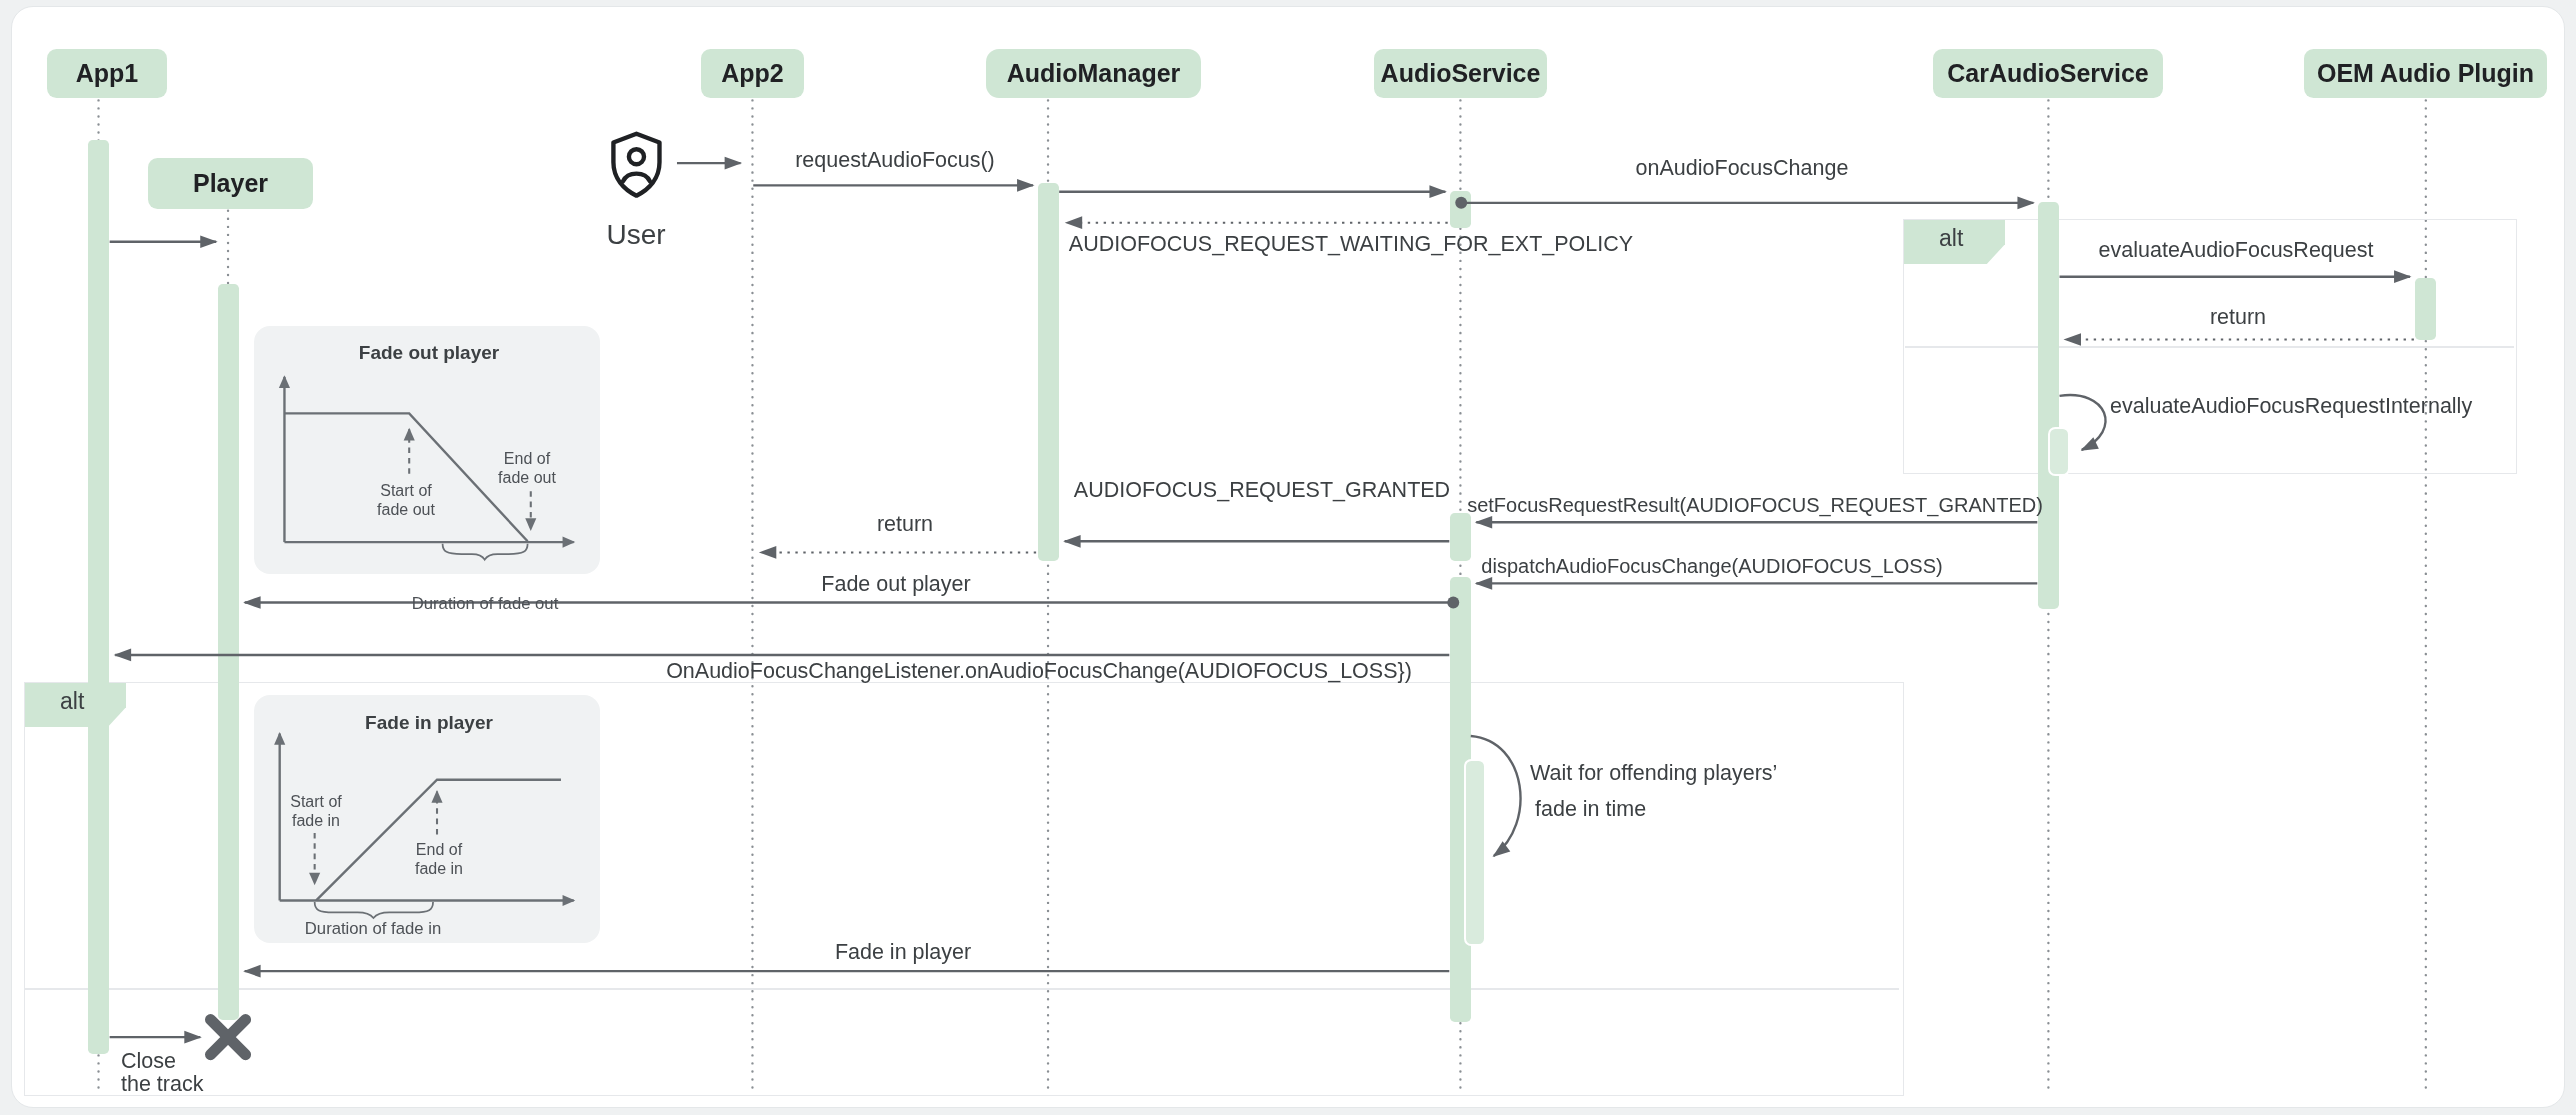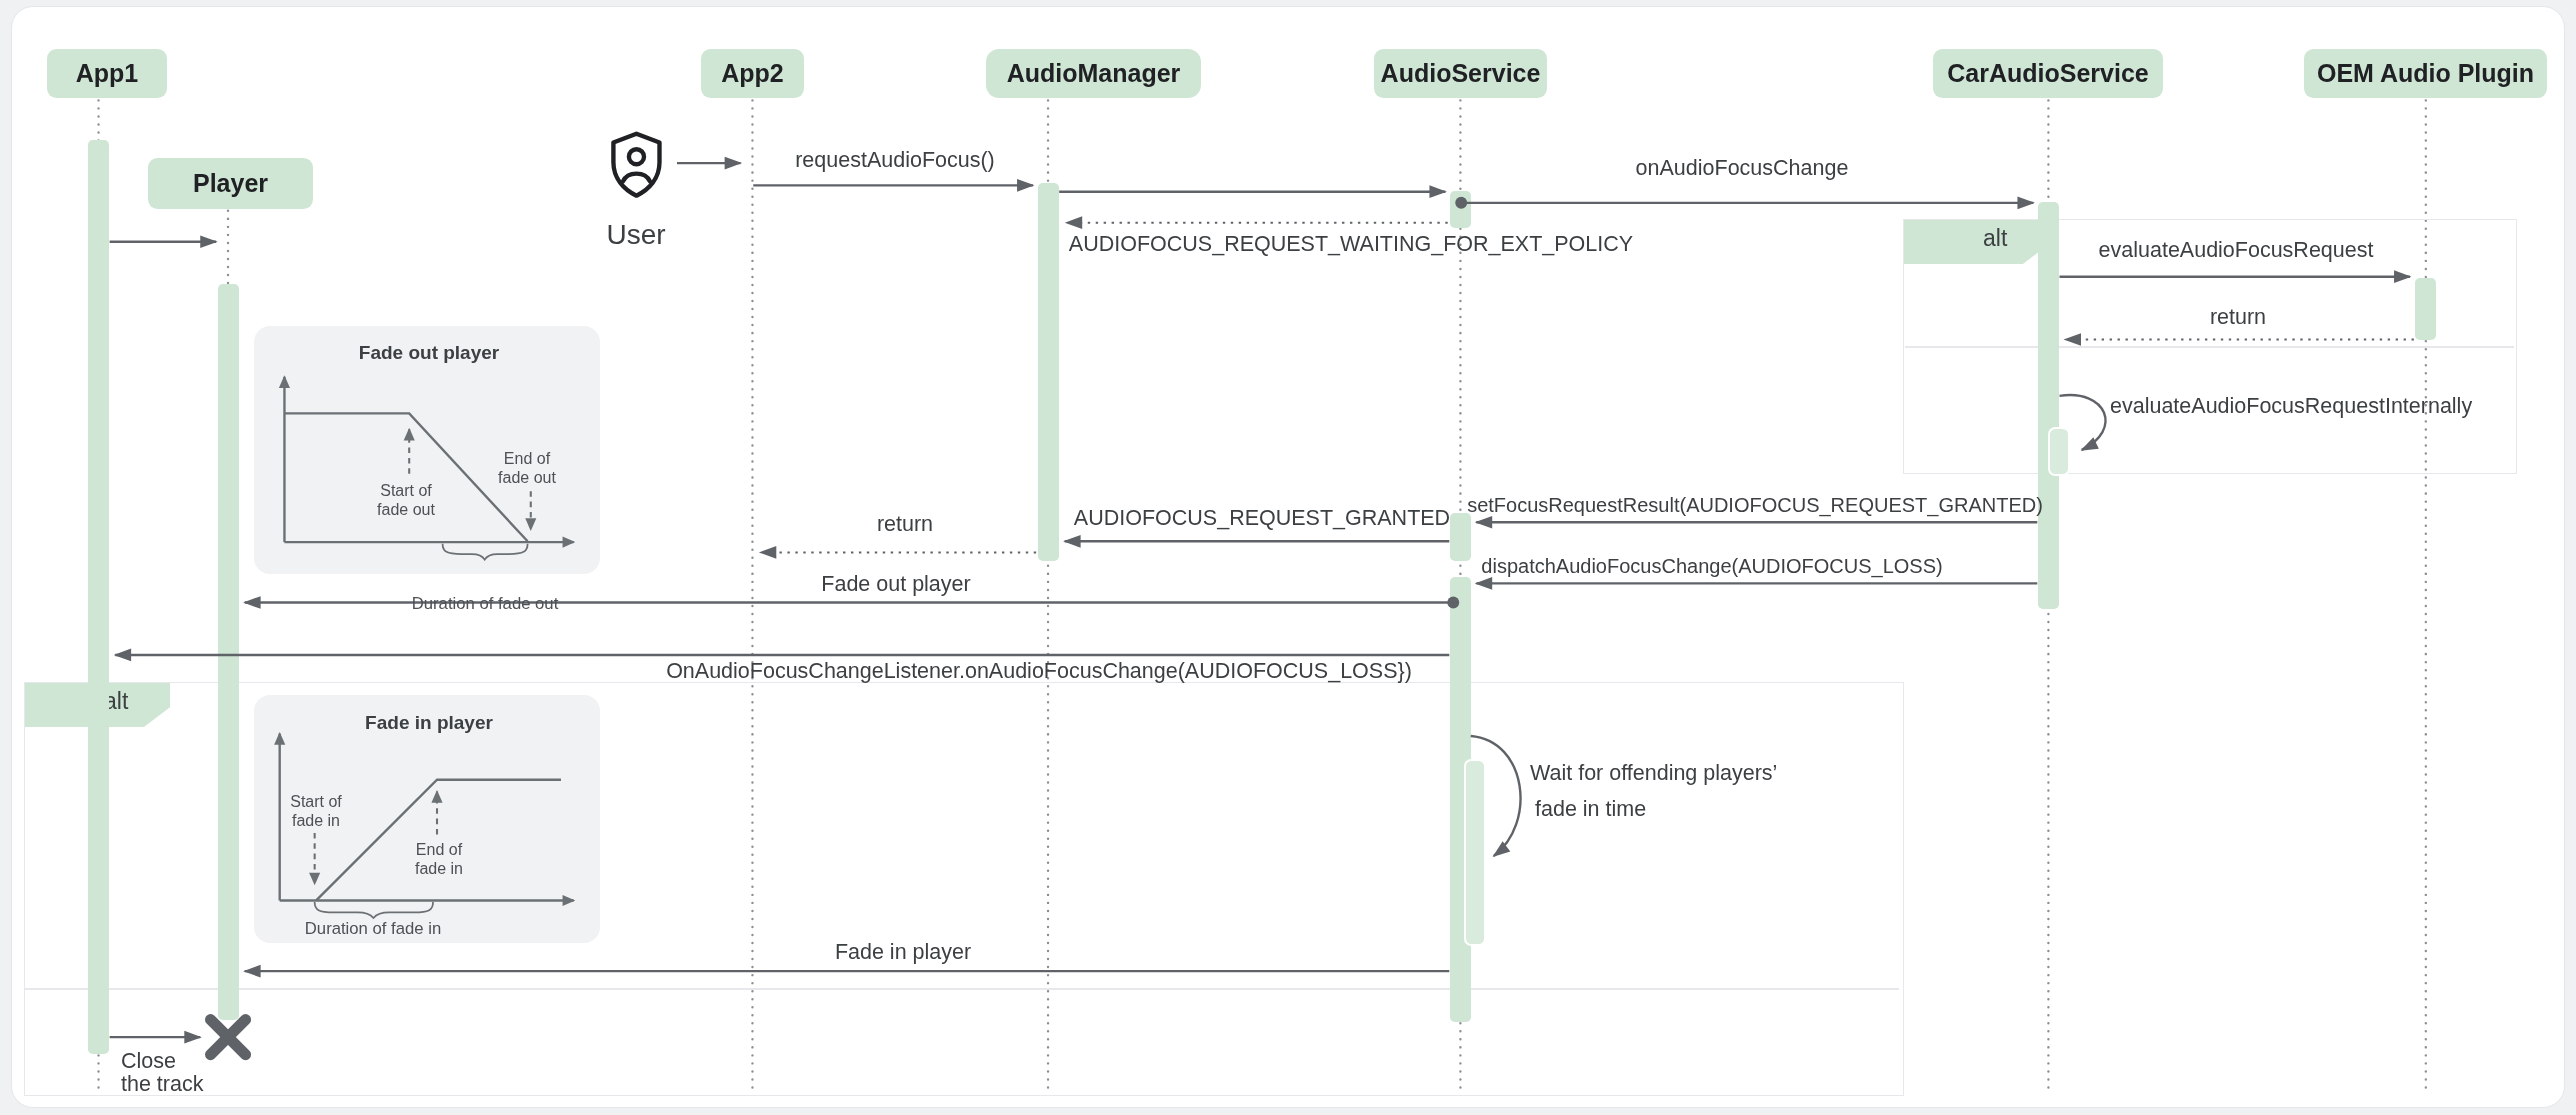--- a/index.html
+++ b/index.html
@@ -3,21 +3,21 @@
 <meta charset="utf-8">
 <style>
   html,body{margin:0;padding:0;}
   body{width:2576px;height:1116px;background:#eff1f2;font-family:"Liberation Sans",sans-serif;position:relative;overflow:hidden;}
   .panel{position:absolute;left:11px;top:6.4px;width:2552px;height:1100px;background:#ffffff;border:1.6px solid #e4e7e9;border-radius:22px;z-index:0;}
   svg.layer{position:absolute;left:0;top:0;pointer-events:none;}
   #under{z-index:1;}
   #over{z-index:6;}
   .altbox{position:absolute;border:1.6px solid #e6e8eb;background:transparent;z-index:2;}
   .divider{position:absolute;height:1.6px;background:#e6e8eb;z-index:2;}
-  .pent{position:absolute;background:#cfe6d4;z-index:3;clip-path:polygon(0 0,100% 0,100% 55%,82% 100%,0 100%);display:flex;align-items:center;padding-left:44px;}
+  .pent{position:absolute;background:#cfe6d4;z-index:3;clip-path:polygon(0 0,100% 0,100% 55%,82% 100%,0 100%);display:flex;align-items:center;}
   .pent span{font-size:23px;color:#3c4043;padding-left:35px;padding-bottom:6.4px;}
   .inset{position:absolute;width:346px;height:248px;background:#f0f2f3;border-radius:16px;z-index:4;}
   .hdr{position:absolute;height:49px;background:#cfe6d4;border-radius:9.5px;display:flex;align-items:center;justify-content:center;font-weight:700;font-size:25px;color:#202124;z-index:5;}
   .bar{position:absolute;width:20.7px;background:#cfe6d4;border-radius:4.8px;z-index:5;}
   .bar.nested{background:#d9ebdd;border:2.4px solid #ffffff;border-radius:7.2px;z-index:5;}
   .lbl{position:absolute;font-size:21.5px;color:#3c4043;white-space:nowrap;transform:translateX(-50%);z-index:7;}
   .lbl.la{transform:none;}
   .lbl.sm{font-size:20px;}
   .ins-t{position:absolute;font-size:19px;font-weight:700;color:#3c4043;white-space:nowrap;transform:translateX(-50%);z-index:7;}
   .ins-l{position:absolute;font-size:16px;color:#4d5156;white-space:nowrap;transform:translateX(-50%);text-align:left;z-index:7;}
@@ -163,21 +163,21 @@
   </g>
 </svg>
 
 <div class="lbl" style="left:895px;top:148px;">requestAudioFocus()</div>
 <div class="lbl" style="left:1742px;top:156px;">onAudioFocusChange</div>
 <div class="lbl" style="left:1351px;top:232px;">AUDIOFOCUS_REQUEST_WAITING_FOR_EXT_POLICY</div>
 <div class="lbl" style="left:2236px;top:238px;">evaluateAudioFocusRequest</div>
 <div class="lbl" style="left:2238px;top:305px;">return</div>
 <div class="lbl la" style="left:2110px;top:394px;">evaluateAudioFocusRequestInternally</div>
 <div class="lbl sm" style="left:1755px;top:494px;">setFocusRequestResult(AUDIOFOCUS_REQUEST_GRANTED)</div>
-<div class="lbl" style="left:1262px;top:506px;">AUDIOFOCUS_REQUEST_GRANTED</div>
+<div class="lbl" style="left:1262px;top:478px;">AUDIOFOCUS_REQUEST_GRANTED</div>
 <div class="lbl" style="left:905px;top:512px;">return</div>
 <div class="lbl sm" style="left:1712px;top:555px;">dispatchAudioFocusChange(AUDIOFOCUS_LOSS)</div>
 <div class="lbl" style="left:896px;top:572px;">Fade out player</div>
 <div class="lbl" style="left:1039px;top:623px;margin-top:36px;">OnAudioFocusChangeListener.onAudioFocusChange(AUDIOFOCUS_LOSS})</div>
 <div class="lbl la" style="left:1530px;top:761px;">Wait for offending players’</div>
 <div class="lbl la" style="left:1535px;top:797px;">fade in time</div>
 <div class="lbl" style="left:903px;top:940px;">Fade in player</div>
 <div class="lbl la" style="left:121px;top:1049px;">Close</div>
 <div class="lbl la" style="left:121px;top:1072px;">the track</div>
 <div class="lbl" style="left:636px;top:219px;font-size:28px;">User</div>

